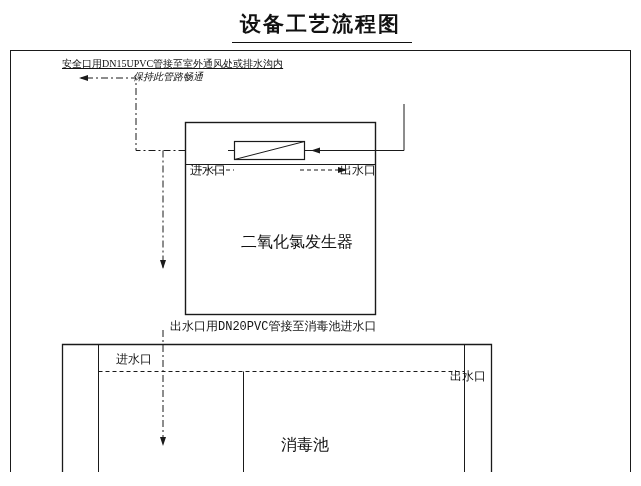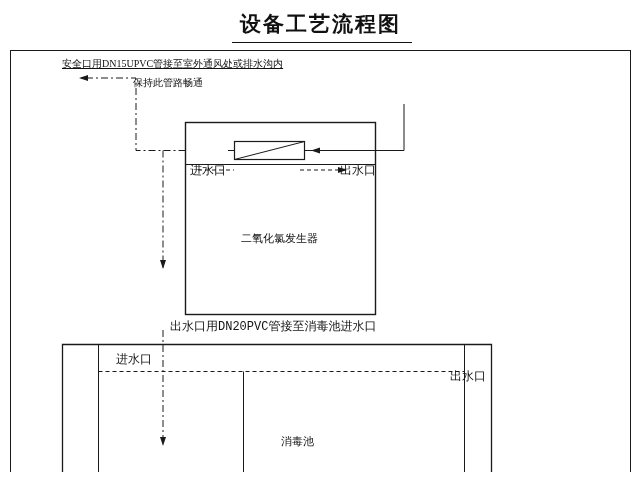--- a/index.html
+++ b/index.html
@@ -46,21 +46,21 @@
   }
   .lbl {
     position: absolute;
     font-family: "Liberation Serif", serif;
     color: #111111;
     white-space: nowrap;
     line-height: 1.25;
   }
   .lbl.s10 { font-size: 10px; }
   .lbl.s11 { font-size: 12px; }
-  .lbl.s12 { font-size: 11px; }
+  .lbl.s12 { font-size: 16px; }
 </style>
 </head>
 <body>
 
 <div id="page">
 
   <div id="title">设备工艺流程图</div>
   <div id="title-rule"></div>
 
   <svg id="canvas" viewBox="0 0 641 486" xmlns="http://www.w3.org/2000/svg">
@@ -108,21 +108,21 @@
     <path d="M98.5,371.5 L464.5,371.5" fill="none" stroke="#1a1a1a" stroke-width="1" stroke-dasharray="4,3"></path>
 
     <path d="M62.5,356.5 L98.5,356.5" fill="none" stroke="#1a1a1a" stroke-width="0"></path>
 
     <path d="M464.5,356.5 L491.5,356.5" fill="none" stroke="#1a1a1a" stroke-width="0"></path>
 
     <path d="M62.5,344.5 L98.5,344.5" fill="none" stroke="#1a1a1a" stroke-width="1"></path>
   </svg>
 
   <div class="lbl s10" style="left:62px; top:58px;text-decoration:underline;">安全口用DN15UPVC管接至室外通风处或排水沟内</div>
-  <div class="lbl s10" style="left:133px; top:77px;">保持此管路畅通</div>
+  <div class="lbl s10" style="left:133px; top:71px;font-style:italic;">保持此管路畅通</div>
 
 
   <div class="lbl s11" style="left:190px; top:163px;">进水口</div>
   <div class="lbl s11" style="left:340px; top:163px;">出水口</div>
 
   <div class="lbl s12" style="left:241px; top:232px;">二氧化氯发生器</div>
 
   <div class="lbl s11" style="left:170px; top:320px;font-family:Liberation Mono, monospace;">出水口用DN20PVC管接至消毒池进水口</div>
 
   <div class="lbl s11" style="left:116px; top:352px;">进水口</div>

